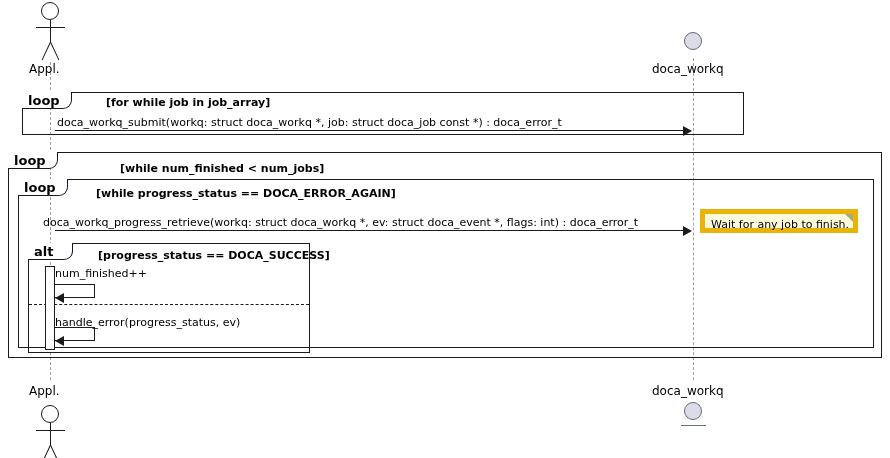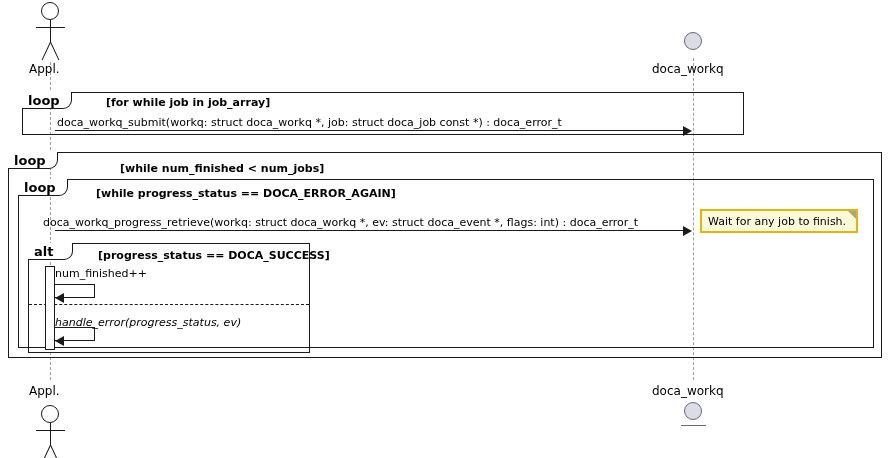--- a/index.html
+++ b/index.html
@@ -153,21 +153,21 @@
     border: 1px solid #1b1b1b;
     border-left: none;
     box-sizing: border-box;
     background: transparent;
   }
 
   
   .note {
     position: absolute;
     background: #fbfbdb;
-    border: 2px solid #eab308;
+    border: 5px solid #eab308;
     font-size: 11px;
     color: #000000;
     padding: 4px 6px;
     box-sizing: border-box;
     white-space: nowrap;
   }
   .note-fold {
     position: absolute;
     right: 0;
     top: 0;
@@ -225,21 +225,21 @@
   <div class="frag-divider" style="left:29px; top:304px; width:280px;"></div>
 
   <div class="activation" style="left:45px; top:266px; height:84px;"></div>
 
   <div class="self-msg" style="left:55px; top:284px; width:40px; height:14px;"></div>
   <div class="arrow-left" style="left:55px; top:293px;"></div>
   <div class="msg-text" style="left:55px; top:267px;">num_finished++</div>
 
   <div class="self-msg" style="left:55px; top:327px; width:40px; height:14px;"></div>
   <div class="arrow-left" style="left:55px; top:336px;"></div>
-  <div class="msg-text" style="left:55px; top:316px;font-style:italic;">handle_error(progress_status, ev)</div>
+  <div class="msg-text" style="left:55px; top:316px;">handle_error(progress_status, ev)</div>
 
   <div class="label" style="left:29px; top:384px;">Appl.</div>
   <div class="label" style="left:652px; top:384px;">doca_workq</div>
 
   <div class="actor-head" style="left:41px; top:405px;"></div>
   <div class="actor-body" style="left:50px; top:423px; height:22px;"></div>
   <div class="actor-arms" style="left:36px; top:430px; width:29px;"></div>
   <div class="actor-leg" style="left:50px; top:445px; transform:rotate(25deg);"></div>
   <div class="actor-leg" style="left:50px; top:445px; transform:rotate(-25deg);"></div>
 

